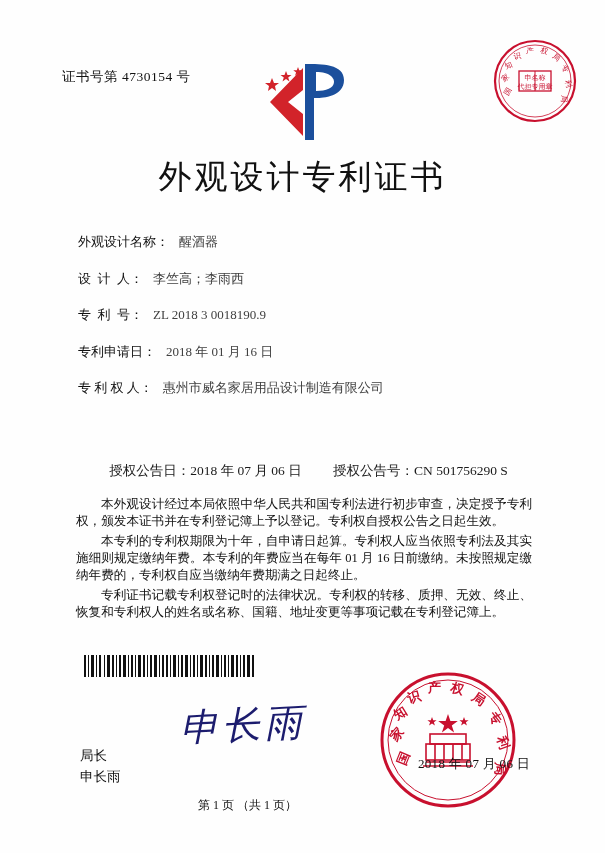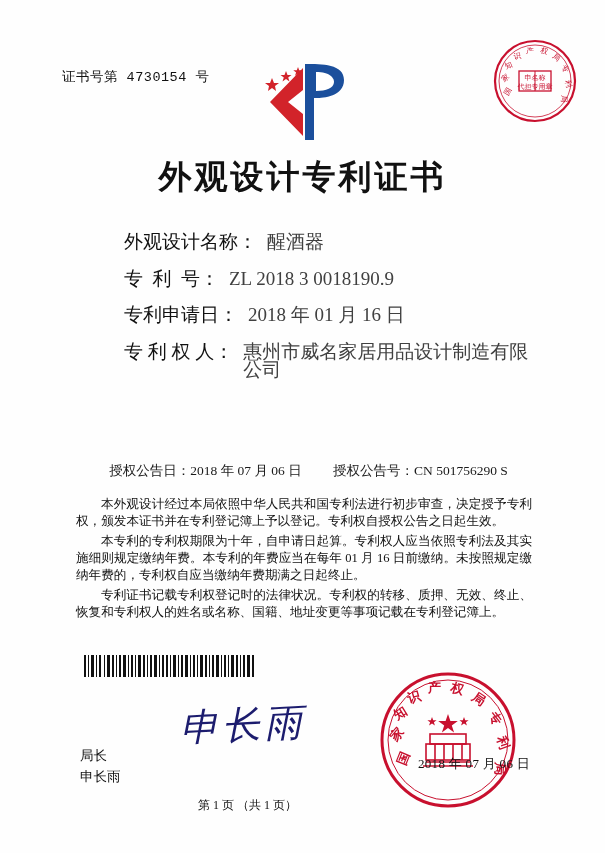--- a/index.html
+++ b/index.html
@@ -24,21 +24,20 @@
   }
 
   
   .cert-number {
     position: absolute;
     left: 62px;
     top: 68px;
     font-size: 13.5px;
     letter-spacing: 0.5px;
     color: #111;
-    font-family: Liberation Mono, monospace;
   }
 
   
   .logo {
     position: absolute;
     left: 258px;
     top: 58px;
     width: 96px;
     height: 86px;
   }
@@ -53,40 +52,39 @@
   }
 
   
   .title {
     position: absolute;
     left: 0;
     top: 155px;
     width: 605px;
     text-align: center;
     font-size: 33px;
-    font-weight: bold;
+    font-weight: normal;
     letter-spacing: 3px;
     color: #111;
     font-family: "DejaVu Serif", "Liberation Serif", serif;
   }
 
   
   .fields {
     position: absolute;
     left: 78px;
     top: 233px;
     width: 460px;
   }
   .row {
     display: flex;
     align-items: baseline;
     margin-bottom: 18.5px;
-    font-size: 19px;
+    font-size: 13px;
     line-height: 18px;
-    margin-left: 46px;
   }
   .row .lbl {
     white-space: pre;
     color: #111;
     flex: 0 0 auto;
   }
   .row .val {
     margin-left: 10px;
     color: #404040;
   }
@@ -225,20 +223,24 @@
       </g>
     </svg>
   </div>
 
   <div class="title">外观设计专利证书</div>
 
   <div class="fields">
     <div class="row">
       <span class="lbl">外观设计名称：</span>
       <span class="val">醒酒器</span>
+    </div>
+    <div class="row">
+      <span class="lbl">设  计  人：</span>
+      <span class="val">李竺高；李雨西</span>
     </div>
     <div class="row">
       <span class="lbl">专  利  号：</span>
       <span class="val">ZL 2018 3 0018190.9</span>
     </div>
     <div class="row">
       <span class="lbl">专利申请日：</span>
       <span class="val">2018 年 01 月 16 日</span>
     </div>
     <div class="row">

